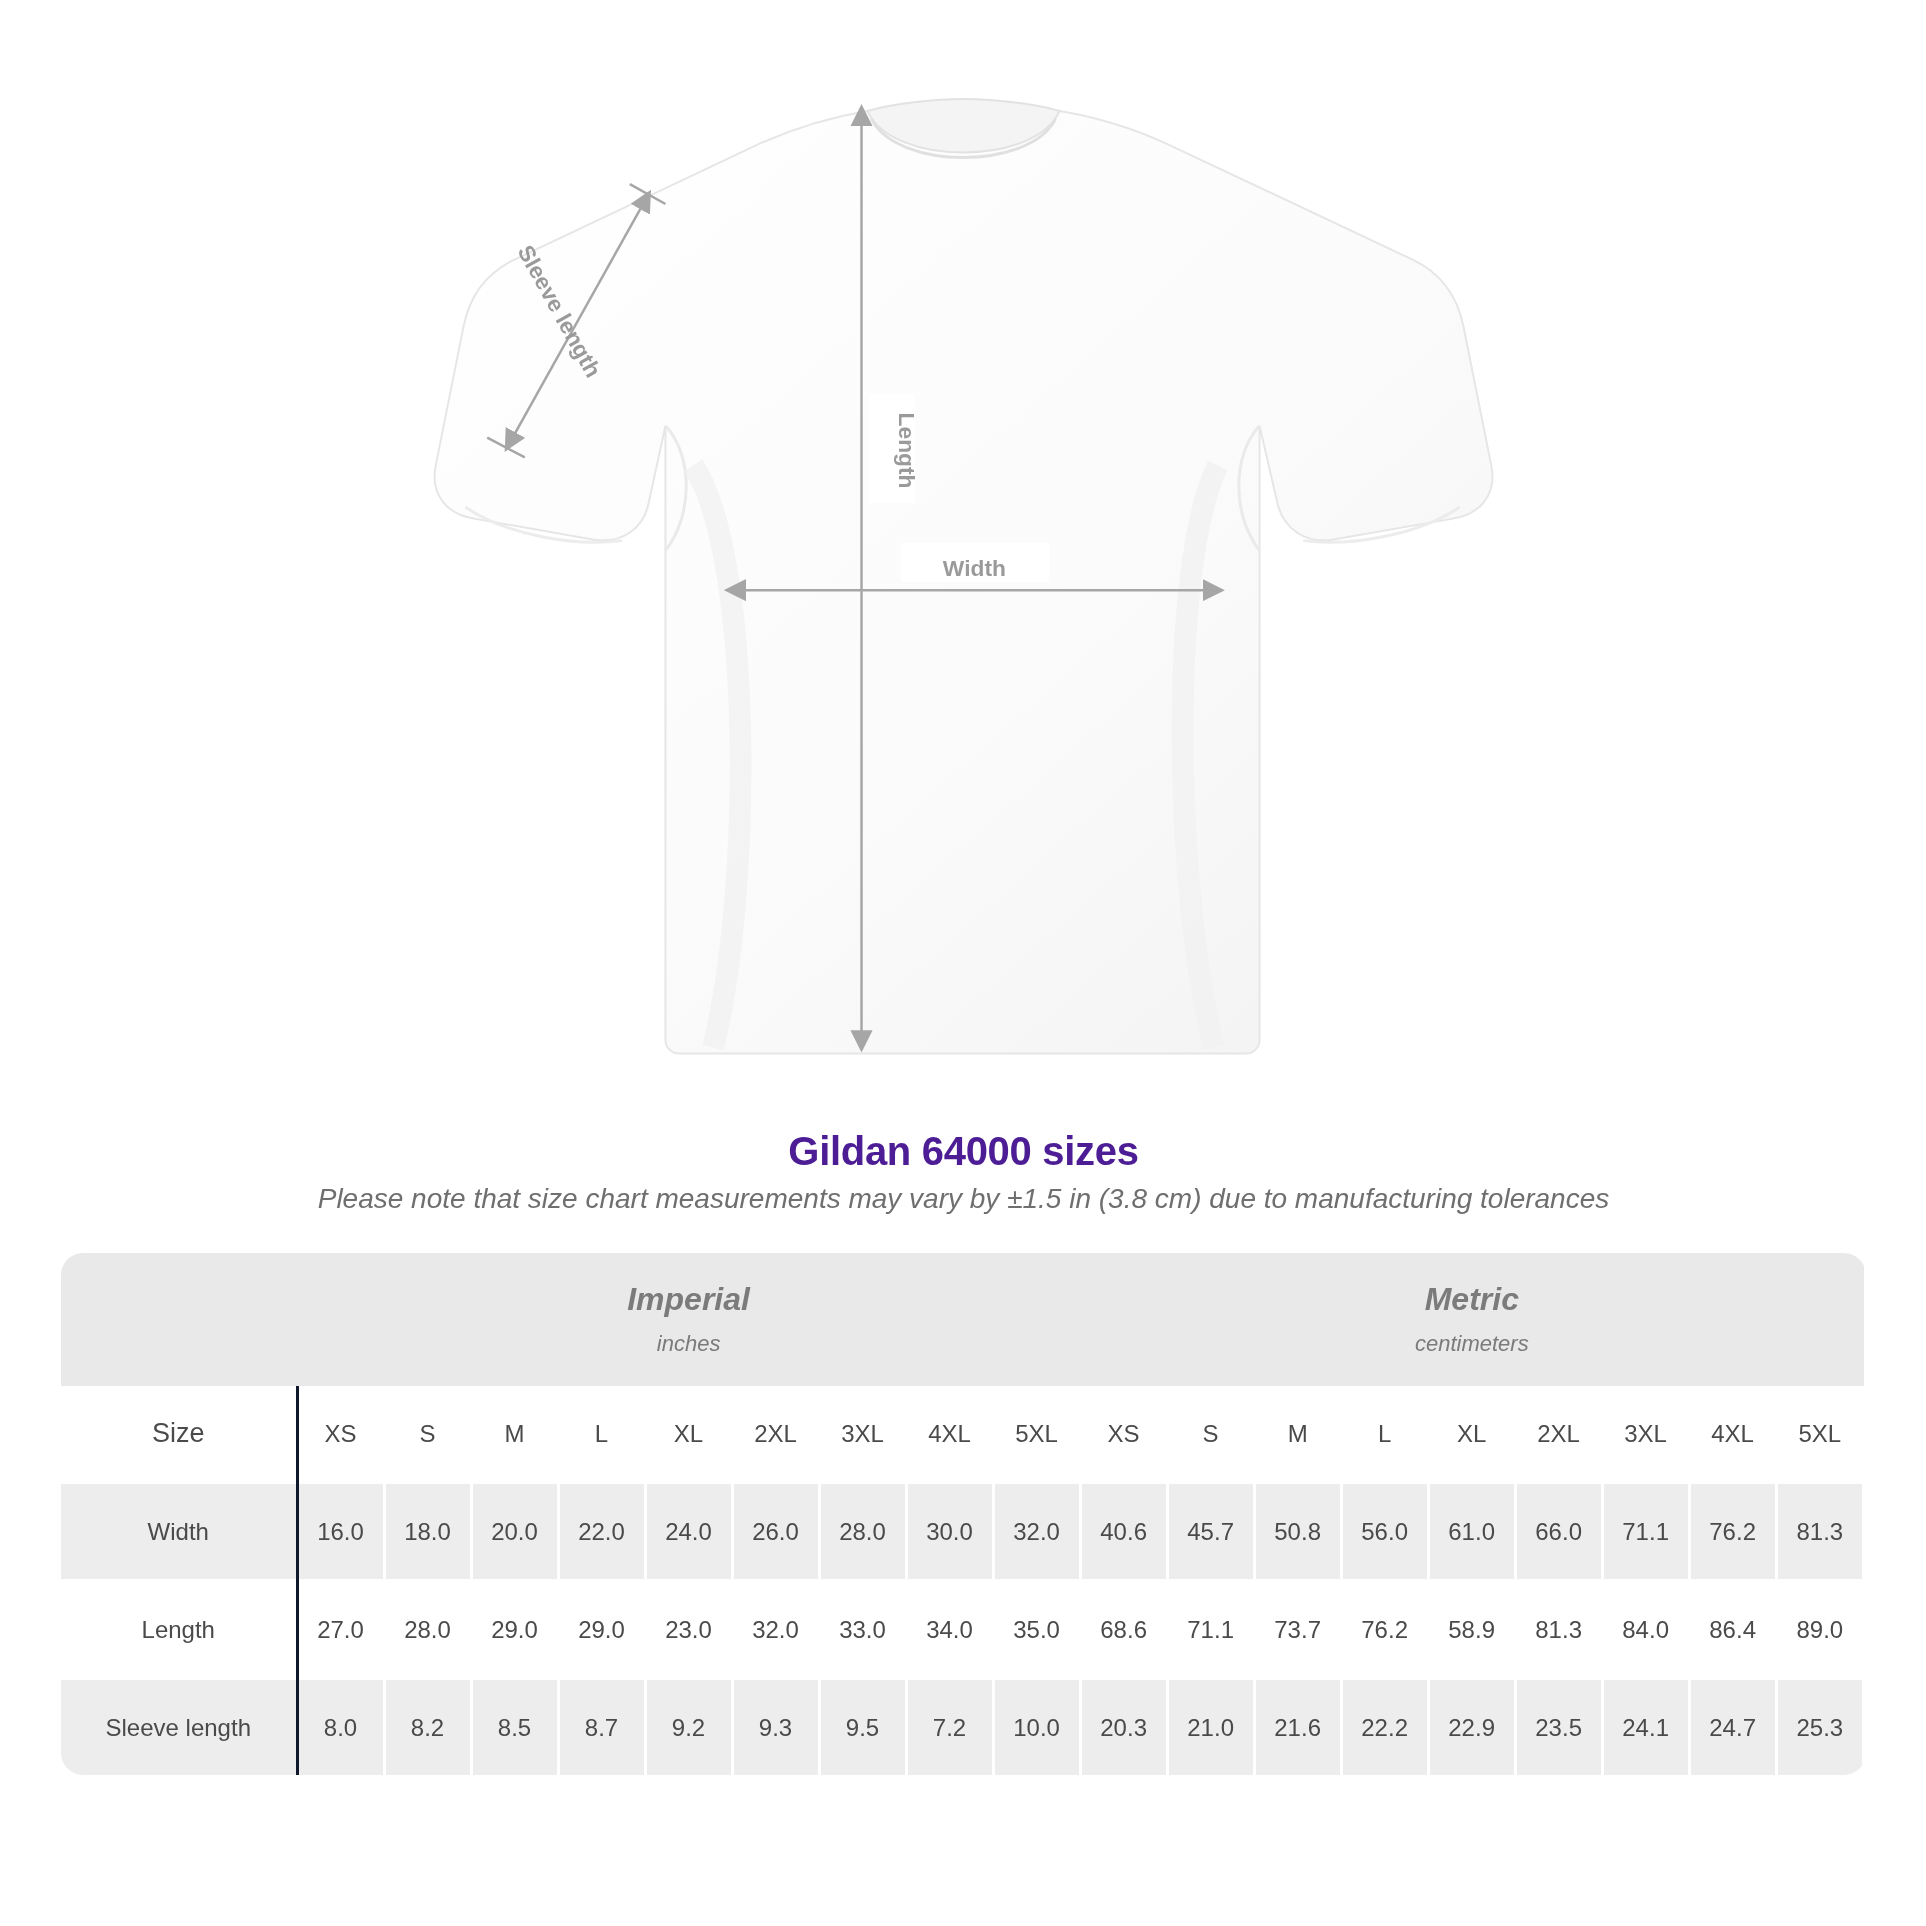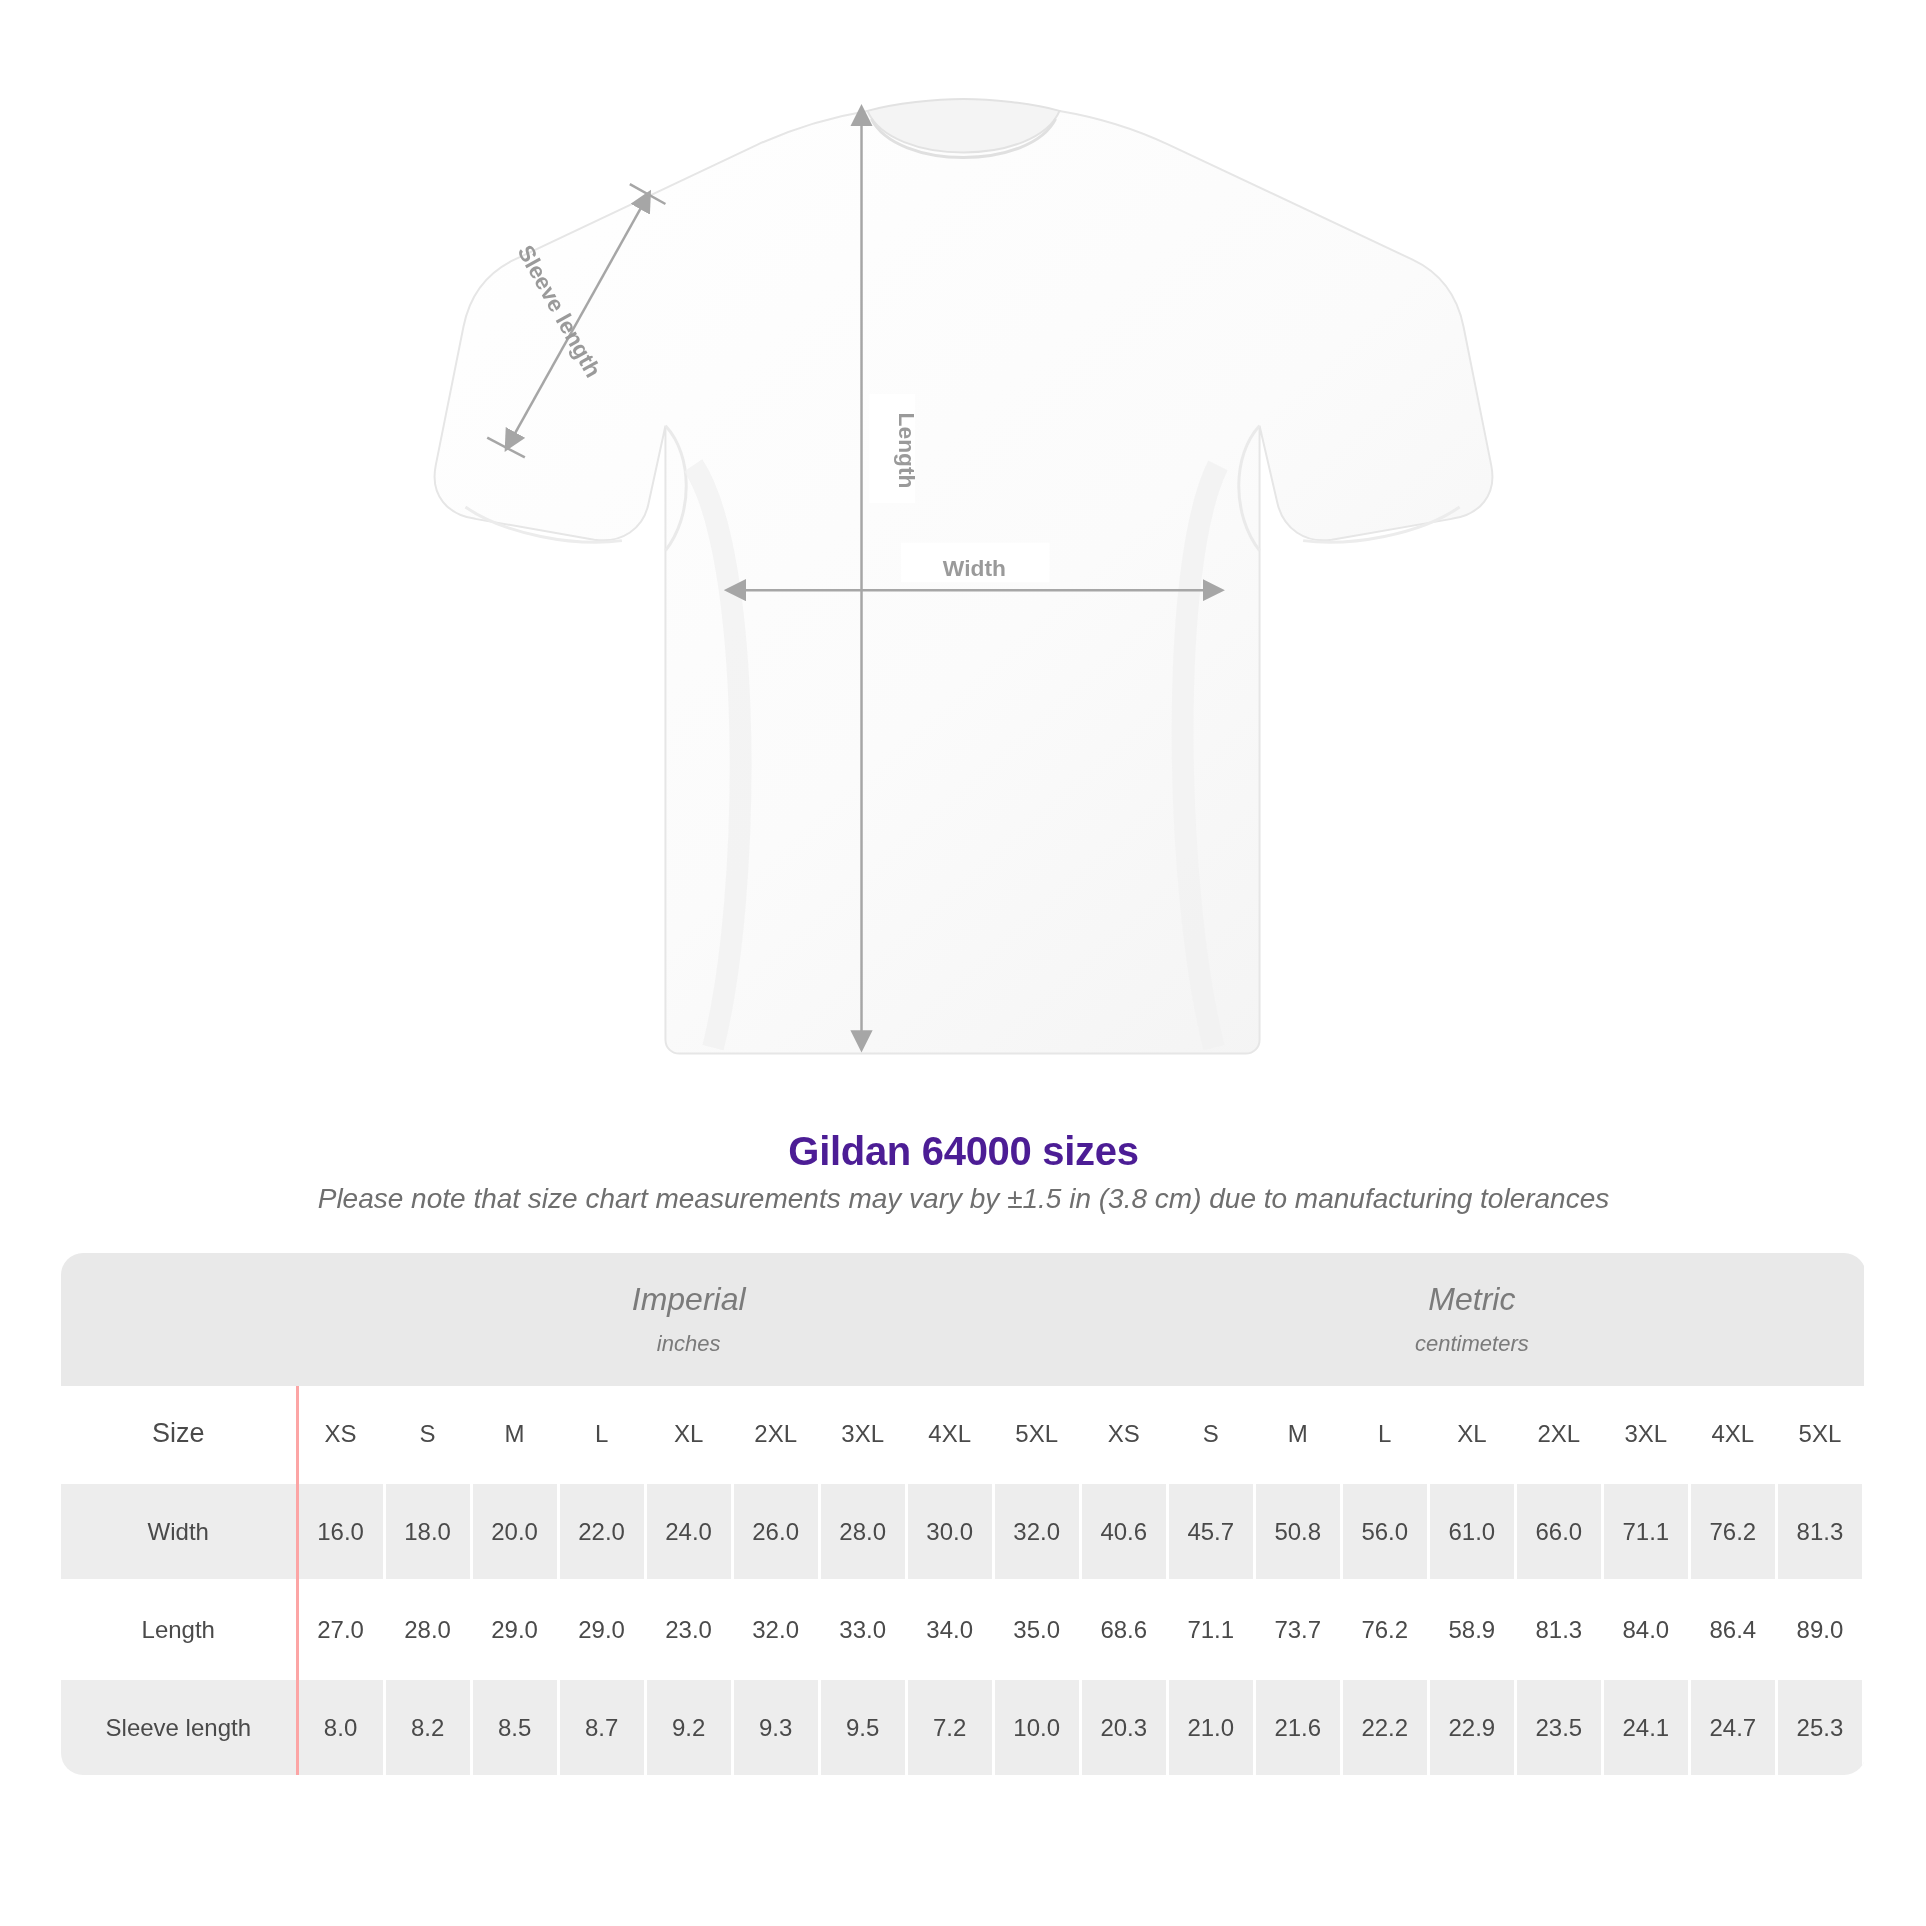--- a/index.html
+++ b/index.html
@@ -77,21 +77,21 @@
     padding: 0;
   }
   
   .unit-row td {
     height: 133px;
     background: #e9e9e9;
   }
   .unit-name {
     font-size: 32px;
     font-style: italic;
-    font-weight: normal;
+    font-weight: bold;
     color: #7b7b7b;
     line-height: 1.1;
   }
   .unit-sub {
     font-size: 22px;
     font-style: italic;
     color: #7b7b7b;
     margin-top: 14px;
   }
   .unit-row td.unit-corner {
@@ -127,21 +127,21 @@
     color: #555555;
     font-size: 27px;
     width: 198px;
   }
   
   .data-row td.val, .head-row td.val {
     border-left: 3px solid #ffffff;
     border-right: 3px solid #ffffff;
   }
   .data-row td.rowlabel, .head-row td.rowlabel {
-    border-right: 3px solid #fca5a5;
+    border-right: 3px solid #0f172a;
   }
   .data-row td {
     border-top: 3px solid #ffffff;
   }
 </style>
 </head>
 <body>
 
 <div class="page">
 

